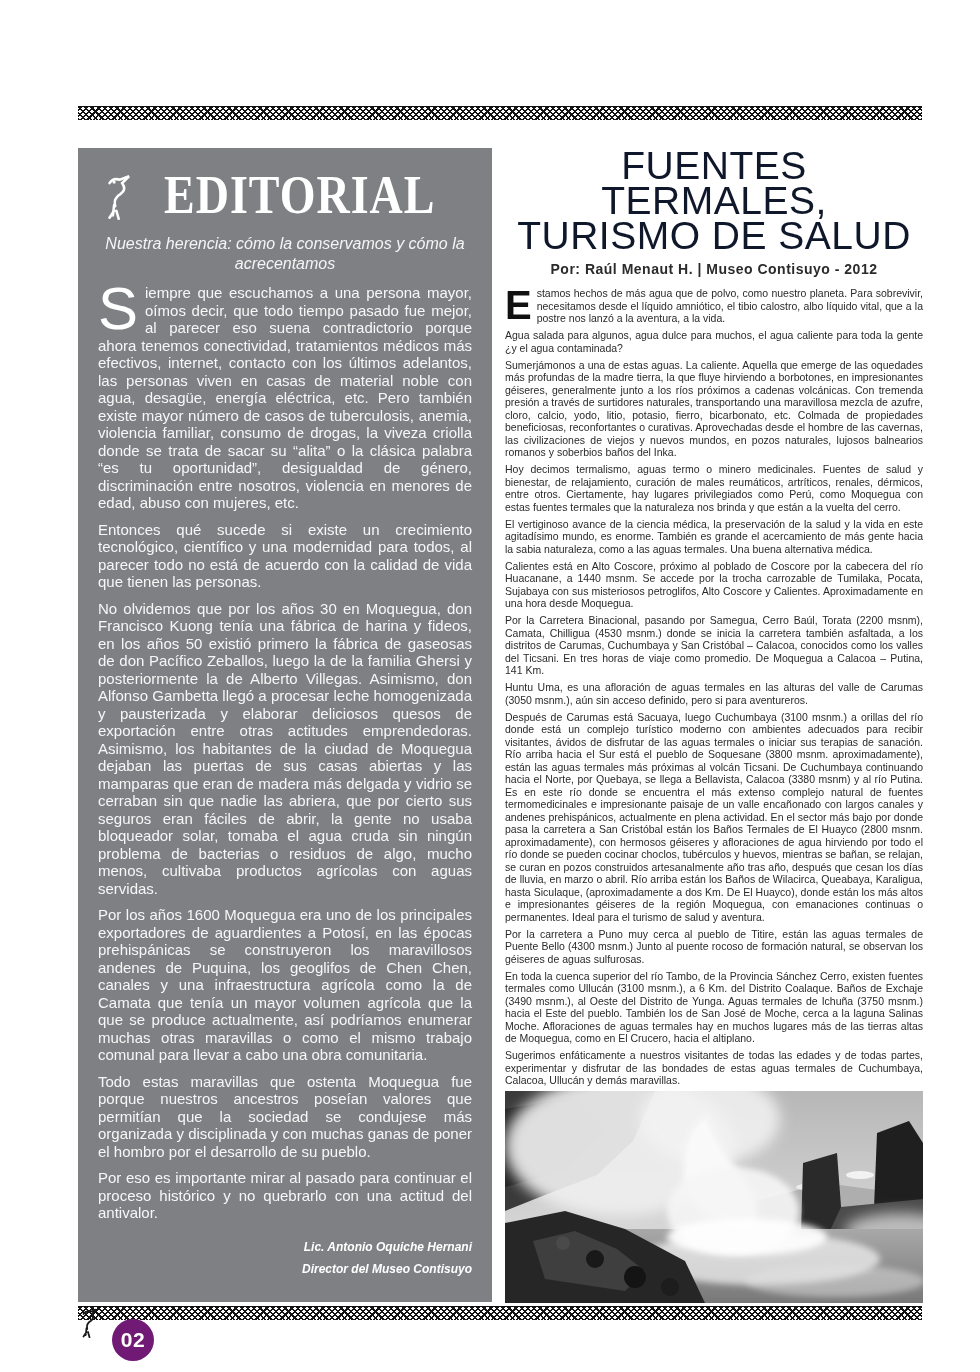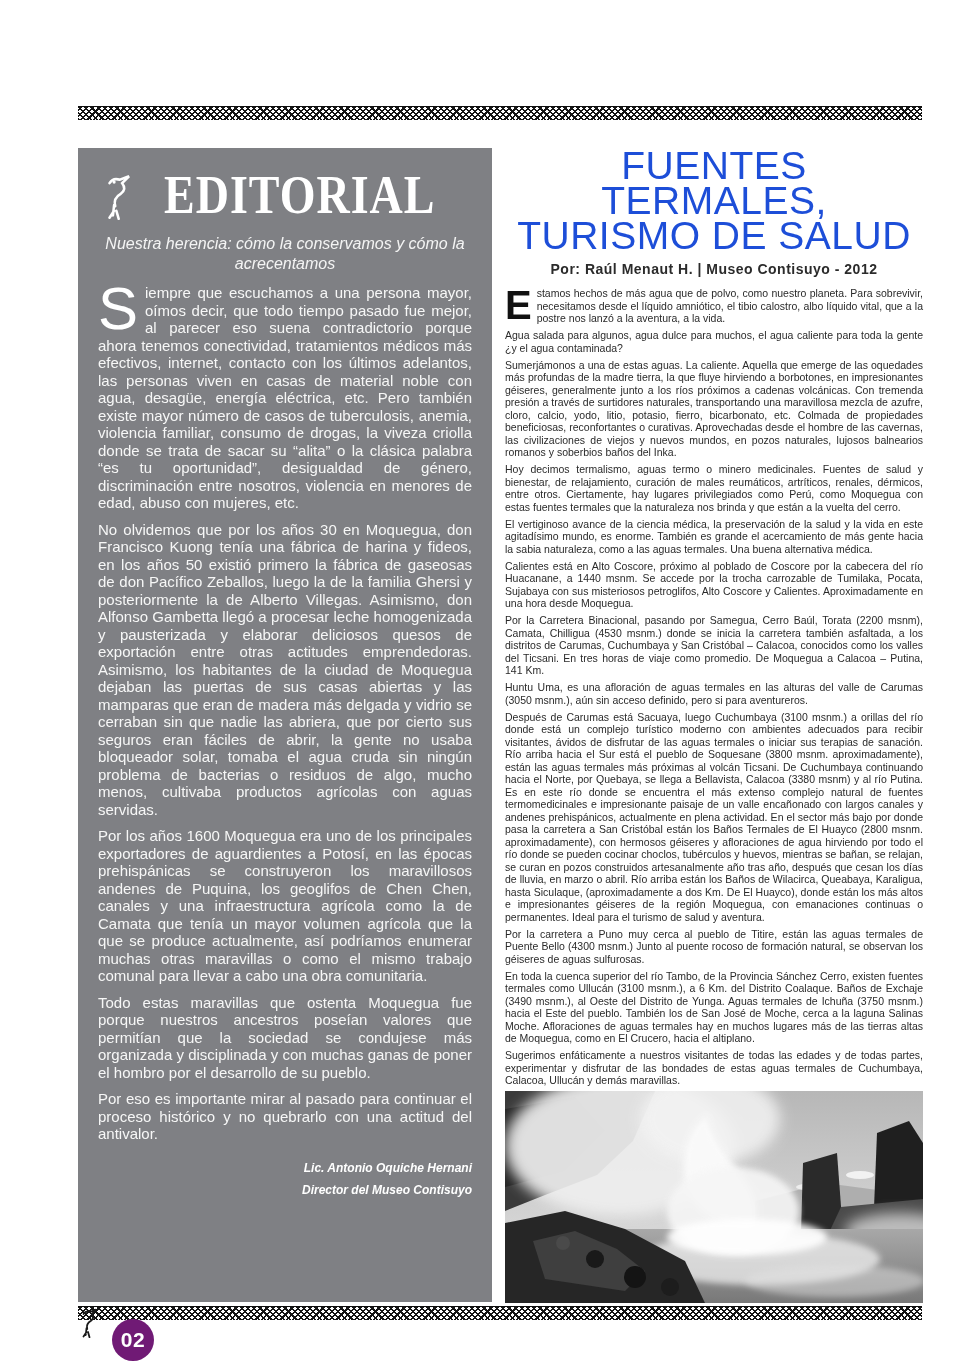--- a/index.html
+++ b/index.html
@@ -36,21 +36,21 @@
             letter-spacing:1px;transform:scaleY(1.18);transform-origin:bottom left;color:#ffffff;}
   .ed-sub{font-style:italic;font-size:16px;line-height:20px;margin-bottom:10px;color:#f4f4f4;text-align:center;}
   .editorial p{margin:0 0 9px 0;font-size:15px;line-height:17.5px;text-align:justify;color:#f7f7f7;}
   .dropcap-s{float:left;font-size:60px;line-height:46px;font-weight:400;color:#ffffff;
              margin:2px 7px 0 0;}
   .signature{margin-top:14px;text-align:right;font-weight:700;font-style:italic;
              font-size:12px;line-height:22px;color:#ffffff;}
 
   
   .article{position:absolute;left:505px;top:148px;width:418px;}
-  .a-title{text-align:center;color:#1d4ed8;font-size:39px;line-height:35px;font-weight:400;
+  .a-title{text-align:center;color:#0f172a;font-size:39px;line-height:35px;font-weight:400;
            letter-spacing:.5px;}
   .a-byline{text-align:center;font-size:14px;letter-spacing:.5px;color:#2b2b2b;margin:8px 0 10px 0;font-weight:bold;}
   .article p{margin:0 0 4.5px 0;font-size:10.5px;line-height:12.5px;text-align:justify;color:#2a2a2a;}
   .dropcap-e{float:left;font-size:40px;line-height:34px;font-weight:700;color:#111;
              margin:1px 5px 0 0;}
 
   
   .photo{margin-top:4px;width:418px;height:212px;display:block;}
 
   
@@ -71,20 +71,21 @@
     <div class="ed-head">
       <svg class="bird-svg" viewBox="0 0 40 40" fill="none" stroke="currentColor" stroke-width="2.2" stroke-linecap="round">
           <path d="M10 8 q3 -5 9 -3 l8 -3 -6 6 q4 5 -1 9 q-7 4 -5 11"></path>
           <path d="M14 27 l-1 9 m1 -4 l-4 6 m6 -6 l2 7"></path>
           <circle cx="14" cy="7" r="1.4" fill="currentColor" stroke="none"></circle>
         </svg>
       <div class="ed-title">EDITORIAL</div>
     </div>
     <div class="ed-sub">Nuestra herencia: cómo la conservamos y cómo la acrecentamos</div>
     <p><span class="dropcap-s">S</span><span>iempre que escuchamos a una persona mayor, oímos decir, que todo tiempo pasado fue mejor, al parecer eso suena contradictorio porque ahora tenemos conectividad, tratamientos médicos más efectivos, internet, contacto con los últimos adelantos, las personas viven en casas de material noble con agua, desagüe, energía eléctrica, etc. Pero también existe mayor número de casos de tuberculosis, anemia, violencia familiar, consumo de drogas, la viveza criolla donde se trata de sacar su “alita” o la clásica palabra “es tu oportunidad”, desigualdad de género, discriminación entre nosotros, violencia en menores de edad, abuso con mujeres, etc.</span></p>
+    <p>Entonces qué sucede si existe un crecimiento tecnológico, científico y una modernidad para todos, al parecer todo no está de acuerdo con la calidad de vida que tienen las personas.</p>
     <p>No olvidemos que por los años 30 en Moquegua, don Francisco Kuong tenía una fábrica de harina y fideos, en los años 50 existió primero la fábrica de gaseosas de don Pacífico Zeballos, luego la de la familia Ghersi y posteriormente la de Alberto Villegas. Asimismo, don Alfonso Gambetta llegó a procesar leche homogenizada y pausterizada y elaborar deliciosos quesos de exportación entre otras actitudes emprendedoras. Asimismo, los habitantes de la ciudad de Moquegua dejaban las puertas de sus casas abiertas y las mamparas que eran de madera más delgada y vidrio se cerraban sin que nadie las abriera, que por cierto sus seguros eran fáciles de abrir, la gente no usaba bloqueador solar, tomaba el agua cruda sin ningún problema de bacterias o residuos de algo, mucho menos, cultivaba productos agrícolas con aguas servidas.</p>
     <p>Por los años 1600 Moquegua era uno de los principales exportadores de aguardientes a Potosí, en las épocas prehispánicas se construyeron los maravillosos andenes de Puquina, los geoglifos de Chen Chen, canales y una infraestructura agrícola como la de Camata que tenía un mayor volumen agrícola que la que se produce actualmente, así podríamos enumerar muchas otras maravillas o como el mismo trabajo comunal para llevar a cabo una obra comunitaria.</p>
     <p>Todo estas maravillas que ostenta Moquegua fue porque nuestros ancestros poseían valores que permitían que la sociedad se condujese más organizada y disciplinada y con muchas ganas de poner el hombro por el desarrollo de su pueblo.</p>
     <p>Por eso es importante mirar al pasado para continuar el proceso histórico y no quebrarlo con una actitud del antivalor.</p>
     <div class="signature">
       <div>Lic. Antonio Oquiche Hernani</div>
       <div>Director del Museo Contisuyo</div>
     </div>
   </div>
 

